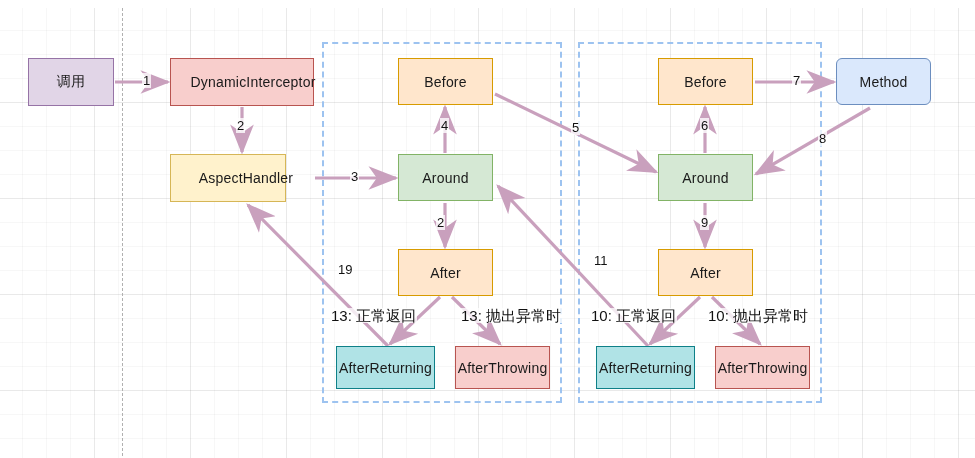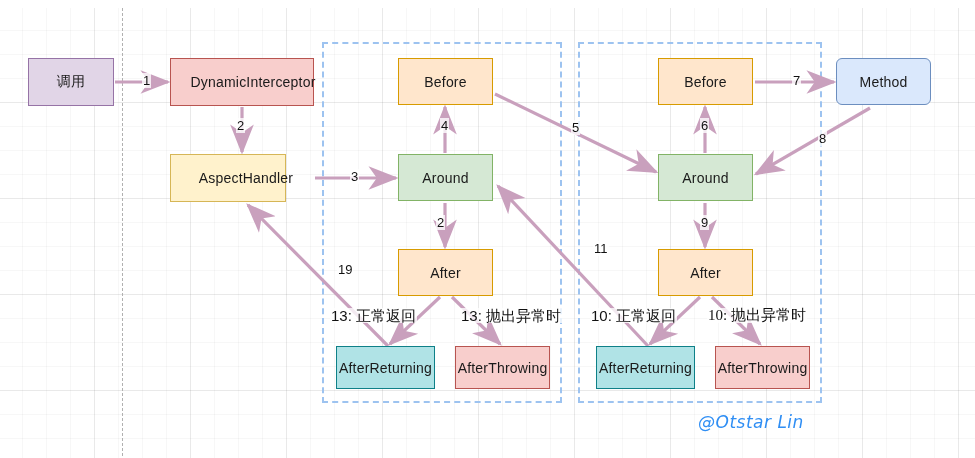--- a/index.html
+++ b/index.html
@@ -146,23 +146,22 @@
 
   <div class="elabel" style="left: 142px; top: 65px;">1</div>
   <div class="elabel" style="left: 236px; top: 110px;">2</div>
   <div class="elabel" style="left: 350px; top: 161px;">3</div>
   <div class="elabel" style="left: 440px; top: 110px;">4</div>
   <div class="elabel" style="left: 571px; top: 112px;">5</div>
   <div class="elabel" style="left: 700px; top: 110px;">6</div>
   <div class="elabel" style="left: 792px; top: 65px;">7</div>
   <div class="elabel" style="left: 818px; top: 123px;">8</div>
   <div class="elabel" style="left: 700px; top: 207px;">9</div>
-  <div class="elabel" style="left: 593px; top: 233px;">11</div>
+  <div class="elabel" style="left: 593px; top: 245px;">11</div>
   <div class="elabel" style="left: 436px; top: 207px;">2</div>
   <div class="elabel" style="left: 337px; top: 254px;">19</div>
   <div class="elabel cn" style="left: 330px; top: 300px;">13: 正常返回</div>
   <div class="elabel cn" style="left: 460px; top: 300px;">13: 抛出异常时</div>
   <div class="elabel cn" style="left: 590px; top: 300px; text-align: center;">10: 正常返回</div>
-  <div class="elabel cn" style="left: 707px; top: 300px; font-family: Liberation Serif, serif;">10: 抛出异常时</div>
+  <div class="elabel cn" style="left: 707px; top: 300px;">10: 抛出异常时</div>
 
-  <div class="sig" style="left:698px;top:404px;">@Otstar Lin</div>
 
 </div>
 
 </body></html>

